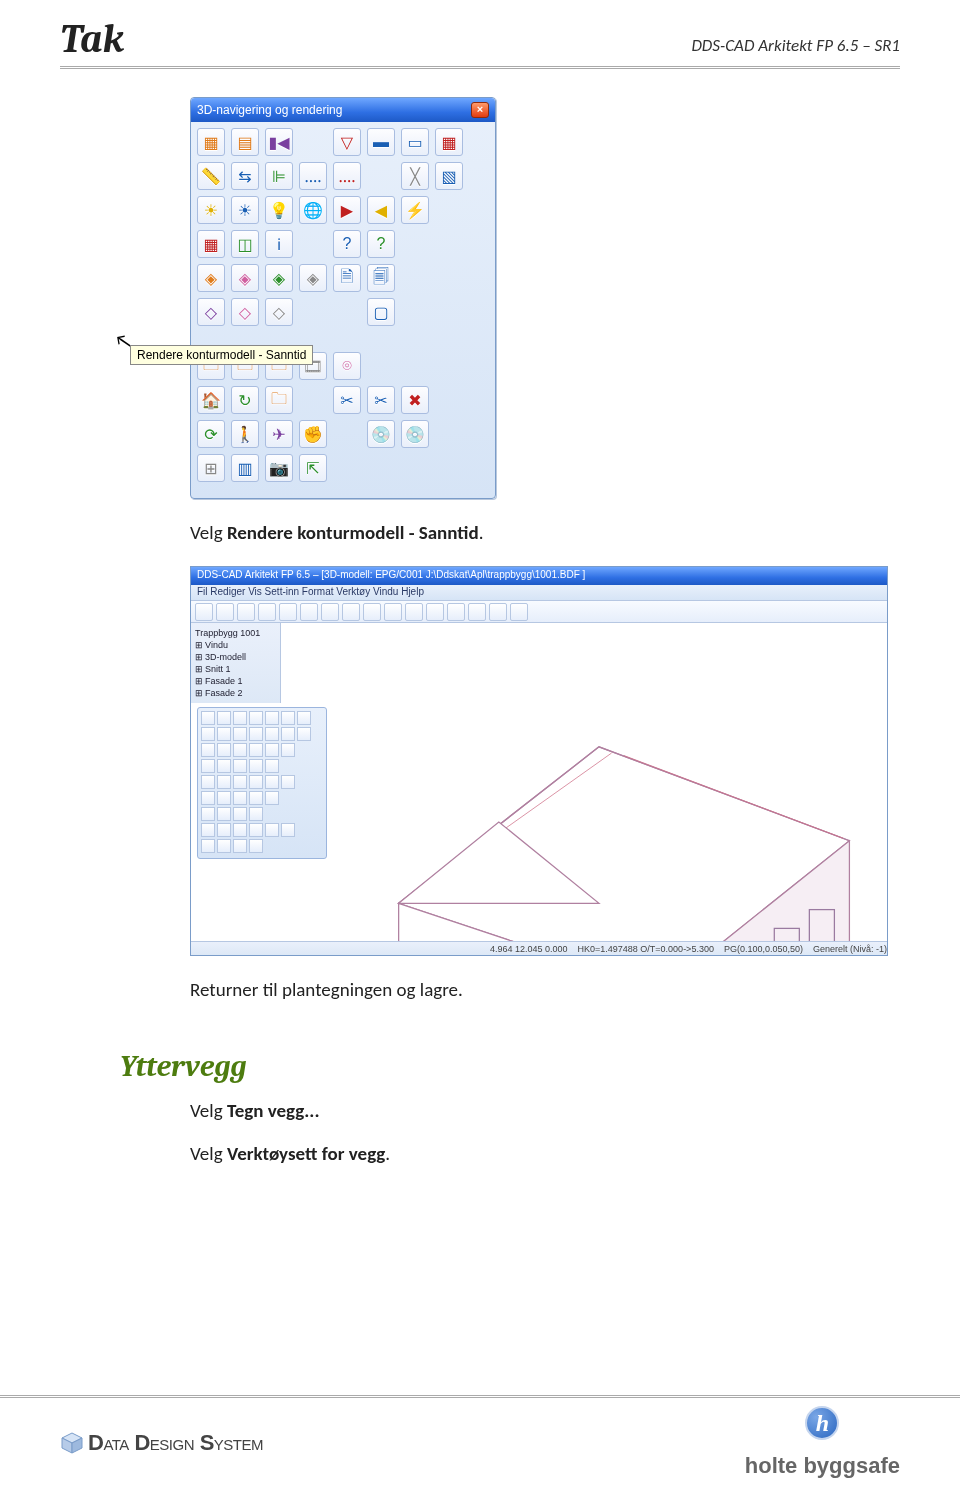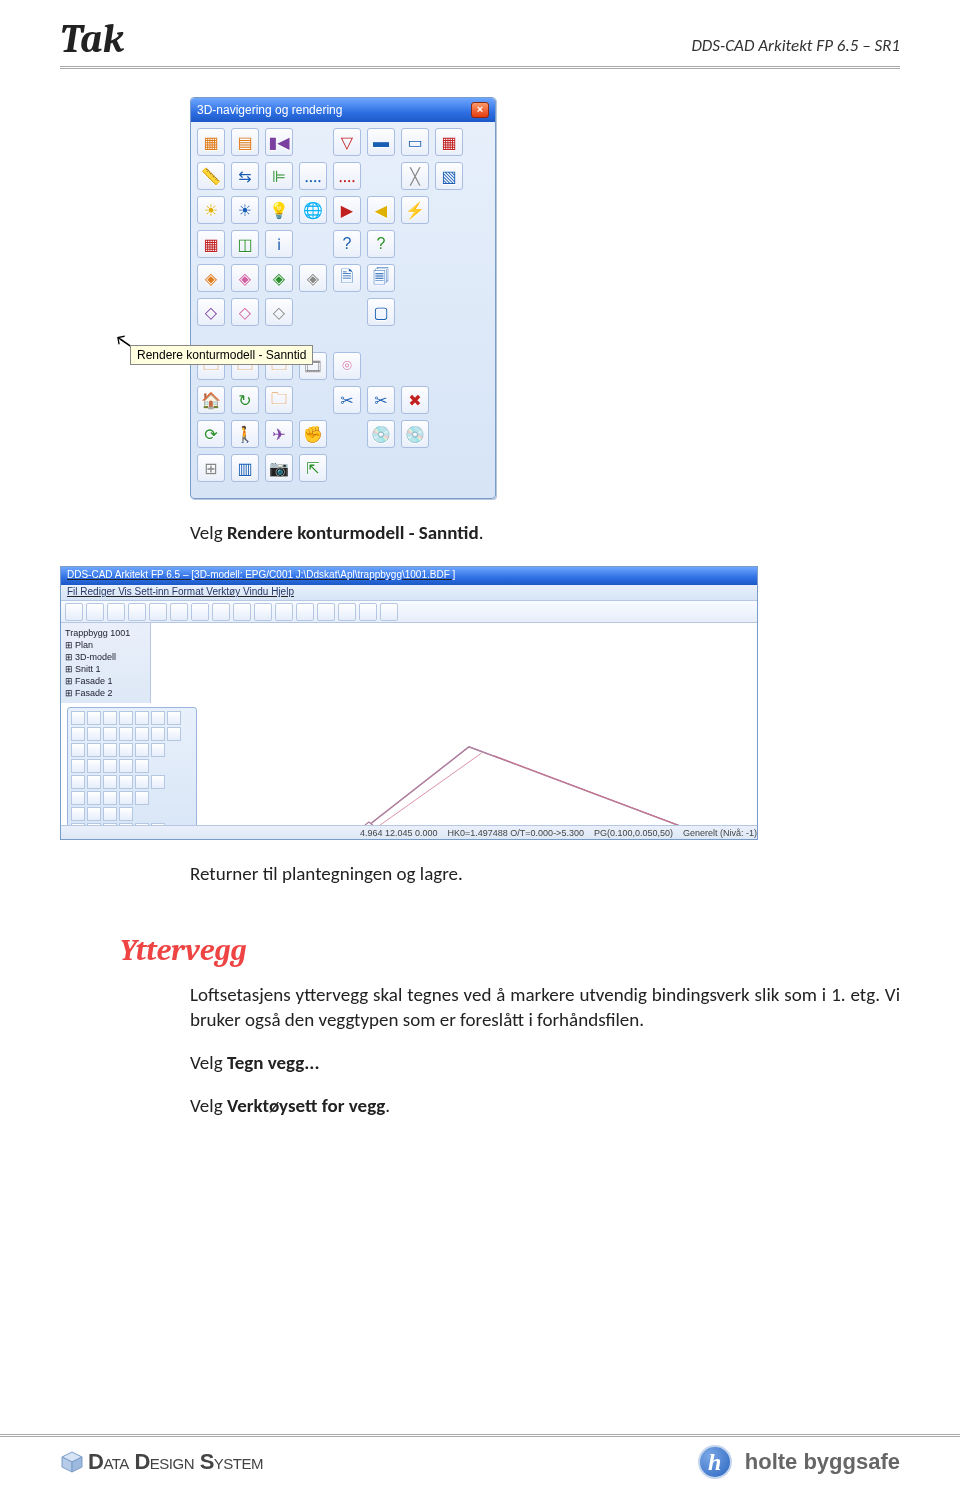--- a/index.html
+++ b/index.html
@@ -133,27 +133,27 @@
   }
   .toolbox-wrap { position: relative; }
 
   .body-text { margin-left: 130px; margin-top: 22px; font-size: 19px; }
   .body-text p { margin-bottom: 22px; }
   .body-text .bold { font-weight: bold; }
 
   
   .appshot {
     width: 698px;
-    height: 274px;
+    height: 390px;
+    margin-left: 130px;
     margin-top: 6px;
     border: 1px solid #7a9cc9;
     background: #f2f6fd;
     position: relative;
     font-family: Tahoma, Arial, sans-serif;
-    text-decoration: underline;
   }
   .app-title {
     height: 18px;
     background: linear-gradient(#6fa7ff,#2e6fe3 60%,#1d59c6);
     font-size: 10px; color:#fff; padding: 2px 6px;
   }
   .app-menu {
     height: 16px; background: linear-gradient(#e8f0fb,#d6e4f6);
     font-size: 10px; color:#2a3a66; padding: 1px 6px;
     border-bottom: 1px solid #b6c7e2;
@@ -210,21 +210,21 @@
   
   .house-svg { position:absolute; left:120px; top:0; right:0; bottom:0; }
 
   .section-title {
     font-family: Cambria, Georgia, serif;
     font-style: italic;
     font-weight: bold;
     font-size: 30px;
     margin-left: 60px;
     margin-top: 48px;
-    color: #ef4444;
+    color: #4d7c0f;
   }
   .section-body {
     margin-left: 130px;
     margin-top: 14px;
     font-size: 19px;
     line-height: 1.32;
     max-width: 720px;
     text-align: justify;
   }
   .section-body p { margin-bottom: 18px; }
@@ -249,20 +249,21 @@
   .dds-cube {
     width: 24px; height: 24px; position: relative;
   }
   .dds-text { font-size: 22px; color:#444; letter-spacing: -0.5px; }
   .dds-text .sc { font-variant: small-caps; }
   .dds-d { font-weight: bold; }
   .holte {
     display: flex; align-items: center; gap: 13px;
     font-family: Arial, sans-serif; color:#666; font-size: 22px;
     font-weight: bold;
+    flex-direction: column;
   }
   .holte-badge {
     width: 34px; height: 34px;
     background: radial-gradient(circle at 30% 30%, #7aa7e6, #2a66c0);
     border-radius: 50%;
     position: relative;
     border: 2px solid #c5d5ee;
   }
   .holte-badge::after{
     content: "h";
@@ -518,21 +519,21 @@
         <span class="mini"></span>
       <span class="mini"></span>
         <span class="mini"></span>
         <span class="mini"></span>
         <span class="mini"></span>
     </div>
     <div class="app-main">
       <div class="app-left">
         <div class="app-tree">
           <div>Trappbygg 1001</div>
-          <div>⊞ Plan</div>
+          <div>⊞ Vindu</div>
           <div>⊞ 3D-modell</div>
           <div>  ⊞ Snitt 1</div>
           <div>  ⊞ Fasade 1</div>
           <div>  ⊞ Fasade 2</div>
         </div>
       </div>
       <div class="app-canvas">
         <div class="mini-palette">
           <div class="mini-row">
               <span class="mini-btn"></span>
@@ -638,21 +639,20 @@
       <span>Generelt (Nivå: -1)</span>
     </div>
   </div>
 
   <div class="body-text">
     <p>Returner til plantegningen og lagre.</p>
   </div>
 
   <h2 class="section-title">Yttervegg</h2>
   <div class="section-body">
-    <p>Loftsetasjens yttervegg skal tegnes ved å markere utvendig bindingsverk slik som i 1. etg. Vi bruker også den veggtypen som er foreslått i forhåndsfilen.</p>
     <p>
       <span>Velg </span><span class="bold" style="font-weight:bold">Tegn vegg...</span><span></span>
     </p>
     <p>
       <span>Velg </span><span class="bold" style="font-weight:bold">Verktøysett for vegg</span><span>.</span>
     </p>
   </div>
 </div>
 
 <div class="footer">

